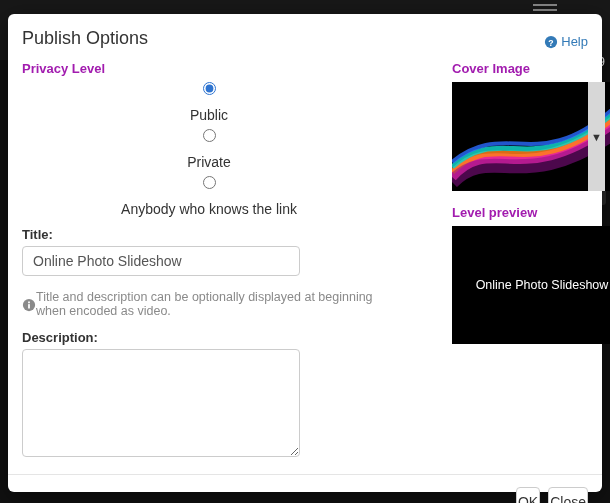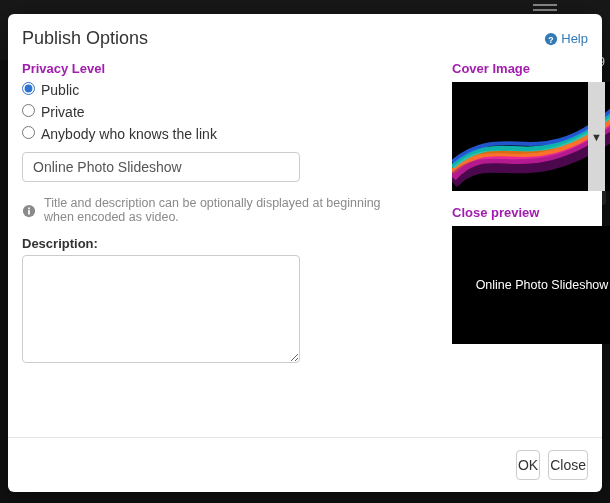--- a/index.html
+++ b/index.html
@@ -28,48 +28,48 @@
     box-shadow:0 6px 24px rgba(0,0,0,0.5);
     padding:0;
     display:flex;
     flex-direction:column;
     height: 478px;
   }
   .modal-header {
     padding:14px 14px 10px 14px;
     display:flex;
     justify-content:space-between;
-    align-items:center;
+    align-items:flex-end;
   }
   .modal-header h3 { font-size:18px; font-weight:500; color:#333; }
   .help-link { color:#337ab7; font-size:13px; text-decoration:none; display:flex; align-items:center; gap:3px;}
   .help-link svg { width:14px; height:14px; fill:#337ab7; }
   .modal-body {
     padding: 2px 14px 14px 14px;
     flex:1;
     display:flex;
     gap:12px;
   }
   .col-left { flex:1; min-width:0; }
   .col-right { width:180px; flex-shrink:0;padding-left:44px; }
   label.section { font-weight:700; font-size:13px; color:#a21caf; display:block; margin-bottom:6px;}
   .radios { margin-bottom:10px; }
-  .radio-row { display:flex; gap:6px; margin-bottom:6px; font-size:14px; color:#333;}
+  .radio-row { display:flex; align-items:center; gap:12px; margin-bottom:6px; font-size:14px; color:#333;flex-direction:column;}
   .radio-row input { accent-color:#2f74d0; width:13px; height:13px;}
   .title-label { font-weight:700; font-size:13px; margin-bottom:4px; display:block;}
   .text-input {
     width: 278px;
     max-width:100%;
     padding:6px 10px;
     border:1px solid #ccc;
     border-radius:4px;
     font-size:14px;
     color:#555;
   }
-  .hint { color:#8a8a8a; font-size:12.5px; margin-top:14px; display:flex; align-items:center; gap:8px;}
+  .hint { color:#8a8a8a; font-size:12.5px; margin-top:14px; display:flex; align-items:center; gap:0;}
   .hint svg { width:14px; height:14px; fill:#8a8a8a; flex-shrink:0; margin-top:1px;}
   .desc-label { font-weight:700; font-size:13px; display:block; margin-top:12px; margin-bottom:4px;}
   textarea.desc {
     width:278px; max-width:100%;
     height:108px;
     border:1px solid #ccc;
     border-radius:4px;
     padding:6px 10px;
     font-size:14px;
     resize:both;
@@ -160,20 +160,21 @@
         <div class="radio-row">
           <input type="radio" name="priv" style="">
           <span>Private</span>
         </div>
         <div class="radio-row">
           <input type="radio" name="priv" style="">
           <span>Anybody who knows the link</span>
         </div>
       </div>
 
+      <label class="title-label">Title:</label>
       <input class="text-input" type="text" value="Online Photo Slideshow" style="">
 
       <div class="hint">
         <svg viewBox="0 0 16 16">
             <circle cx="8" cy="8" r="7"></circle>
             <rect x="7" y="7" width="2" height="5" fill="#fff"></rect>
             <rect x="7" y="4" width="2" height="2" fill="#fff"></rect>
           </svg>
         <span>Title and description can be optionally displayed at beginning when encoded as video.</span>
       </div>
@@ -192,21 +193,21 @@
             <path d="M0 90 C 45 45, 75 105, 163 35" stroke="#ff7f1a" stroke-width="6" fill="none" opacity="0.85"></path>
             <path d="M0 85 C 50 40, 80 100, 163 30" stroke="#11d3c8" stroke-width="5" fill="none" opacity="0.85"></path>
             <path d="M0 80 C 55 35, 85 95, 163 25" stroke="#2b6cff" stroke-width="4" fill="none" opacity="0.8"></path>
             <path d="M0 100 C 40 60, 70 115, 163 50" stroke="#8a0f8a" stroke-width="14" fill="none" opacity="0.55"></path>
           </svg>
         </div>
         <div class="cover-arrow">▼</div>
       </div>
 
       <div class="title-preview">
-        <label class="section">Close preview</label>
+        <label class="section">Level preview</label>
         <div class="preview-box">
           <span>Online Photo Slideshow</span>
         </div>
       </div>
     </div>
   </div>
 
   <div class="modal-footer">
     <button class="btn">OK</button>
     <button class="btn">Close</button>

